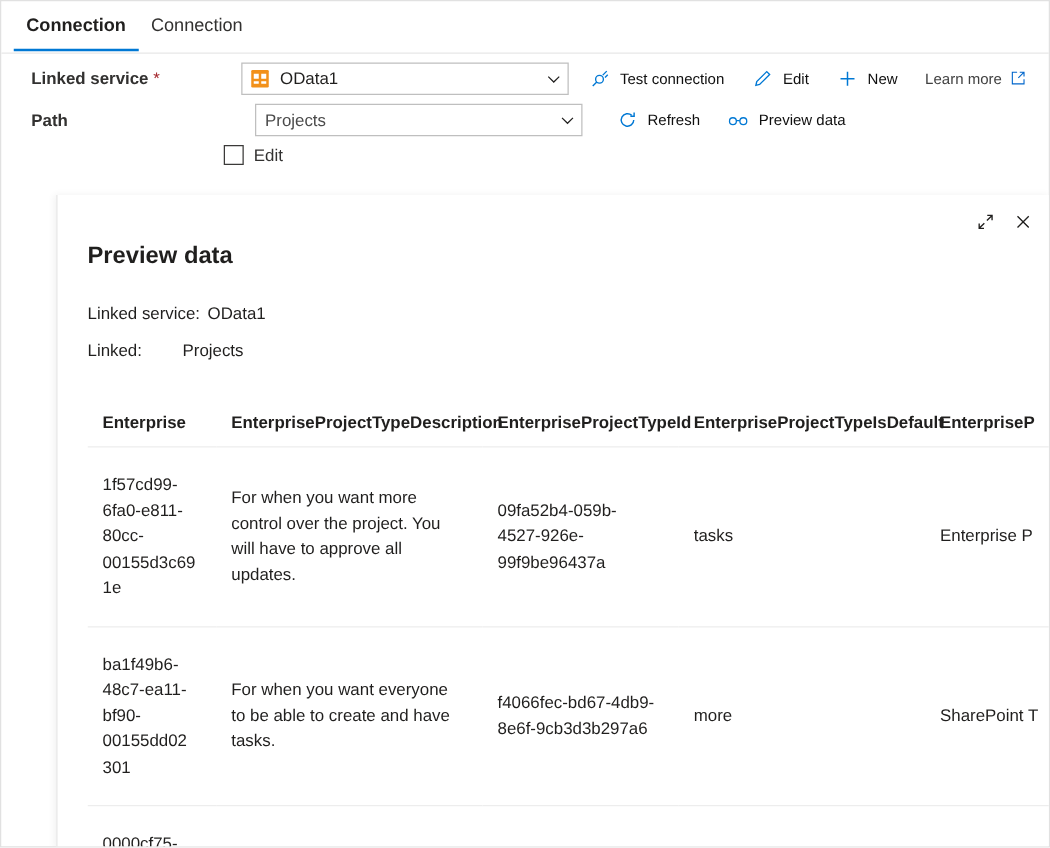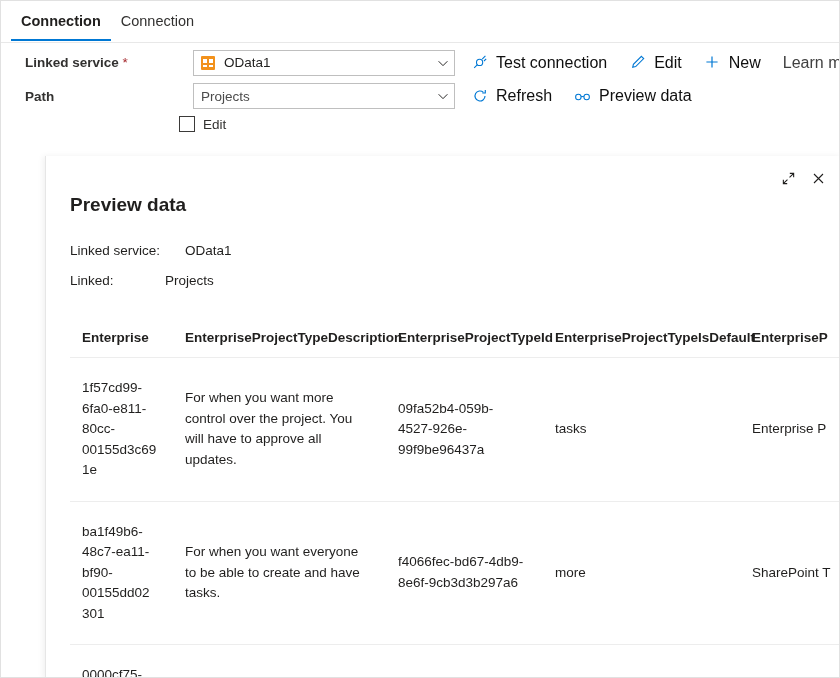--- a/index.html
+++ b/index.html
@@ -68,21 +68,21 @@
     left: 0;
     width: 840px;
   }
   .row {
     display: flex;
     align-items: center;
     height: 39px;
     padding-left: 24px;
     box-sizing: border-box;
   }
-  .row.second { height: 28px; }
+  .row.second { height: 28px; gap: 11px; }
   .field-label {
     width: 168px;
     font-size: 13.5px;
     font-weight: bold;
     color: #323130;
     flex: none;
   }
   .req {
     color: #a4262c;
     font-weight: normal;
@@ -135,21 +135,22 @@
   .svc-icon i.d { left: 8px;  top: 9px; width: 4px; height: 2px; }
 
   
   .actions {
     display: flex;
     align-items: center;
     margin-left: 16px;
   }
   .action {
     display: flex;
-    font-size: 16px;
+    align-items: center;
+    font-size: 12px;
     color: #0f0f0f;
     cursor: pointer;
     margin-right: 22px;
     white-space: nowrap;
   }
   .action .glyph {
     width: 17px;
     height: 17px;
     margin-right: 8px;
     color: #0078d4;
@@ -226,21 +227,20 @@
     font-size: 19px;
     font-weight: bold;
     color: #201f1e;
   }
   .meta {
     position: absolute;
     left: 24px;
     font-size: 13.5px;
     color: #201f1e;
     display: flex;
-    gap: 19px;
   }
   .meta.m1 { top: 87px; }
   .meta.m2 { top: 117px; }
   .meta .k { white-space: nowrap; }
   .meta .v { margin-left: 6px; }
   .meta.m2 .k { width: 76px; }
   .meta.m2 .v { margin-left: 0; }
 
   
   .tbl-wrap {

